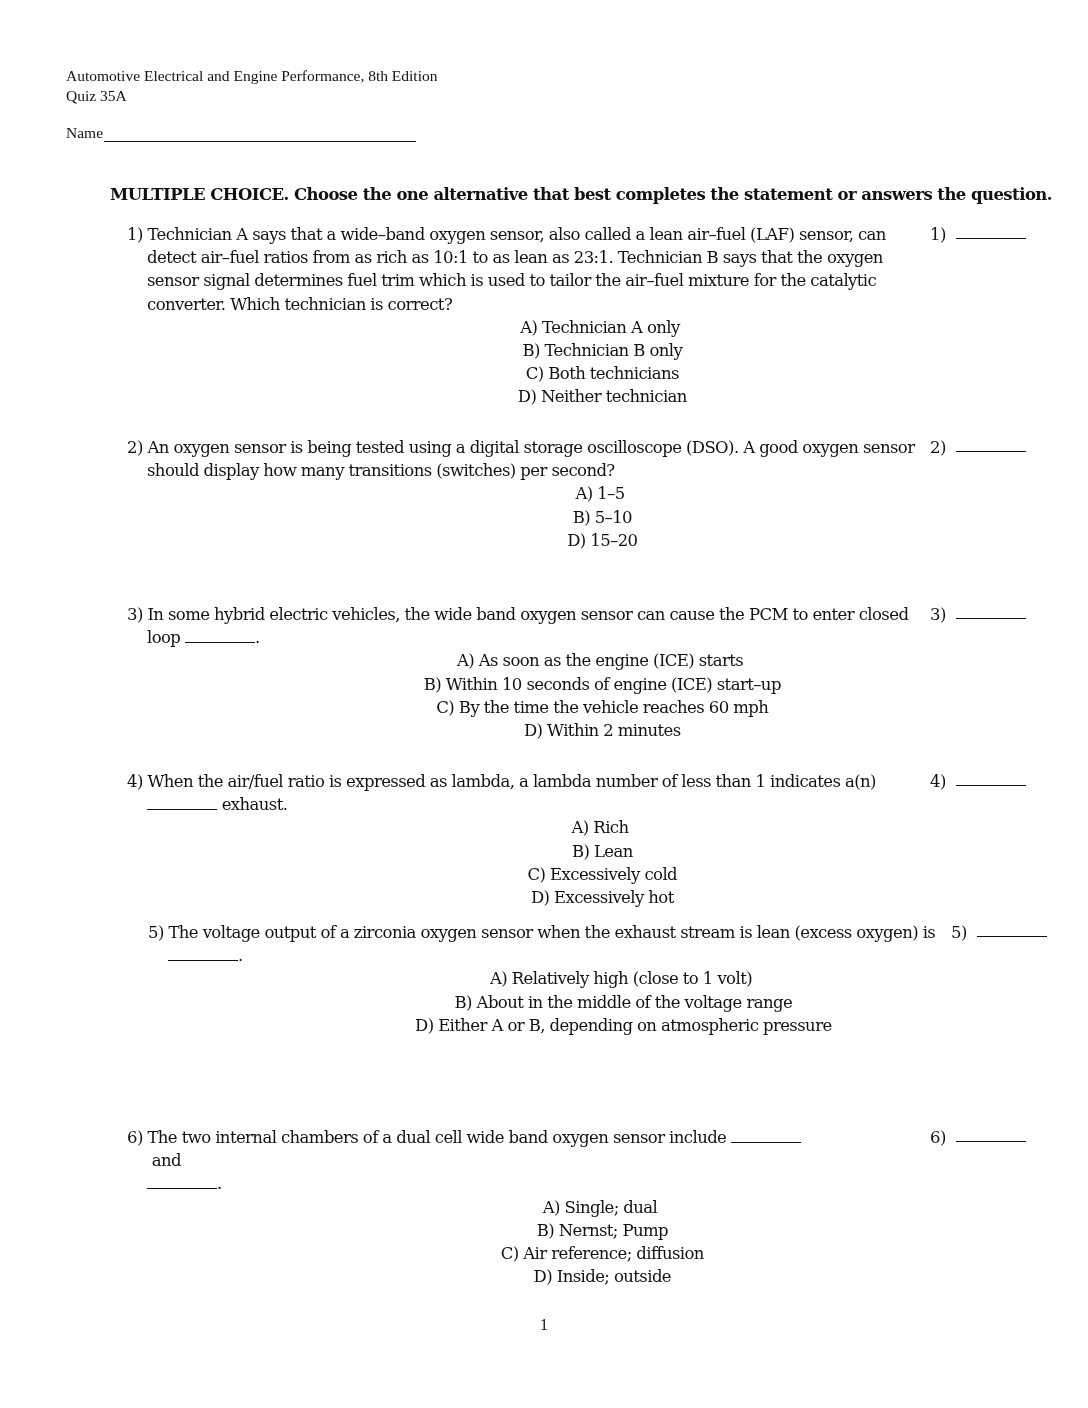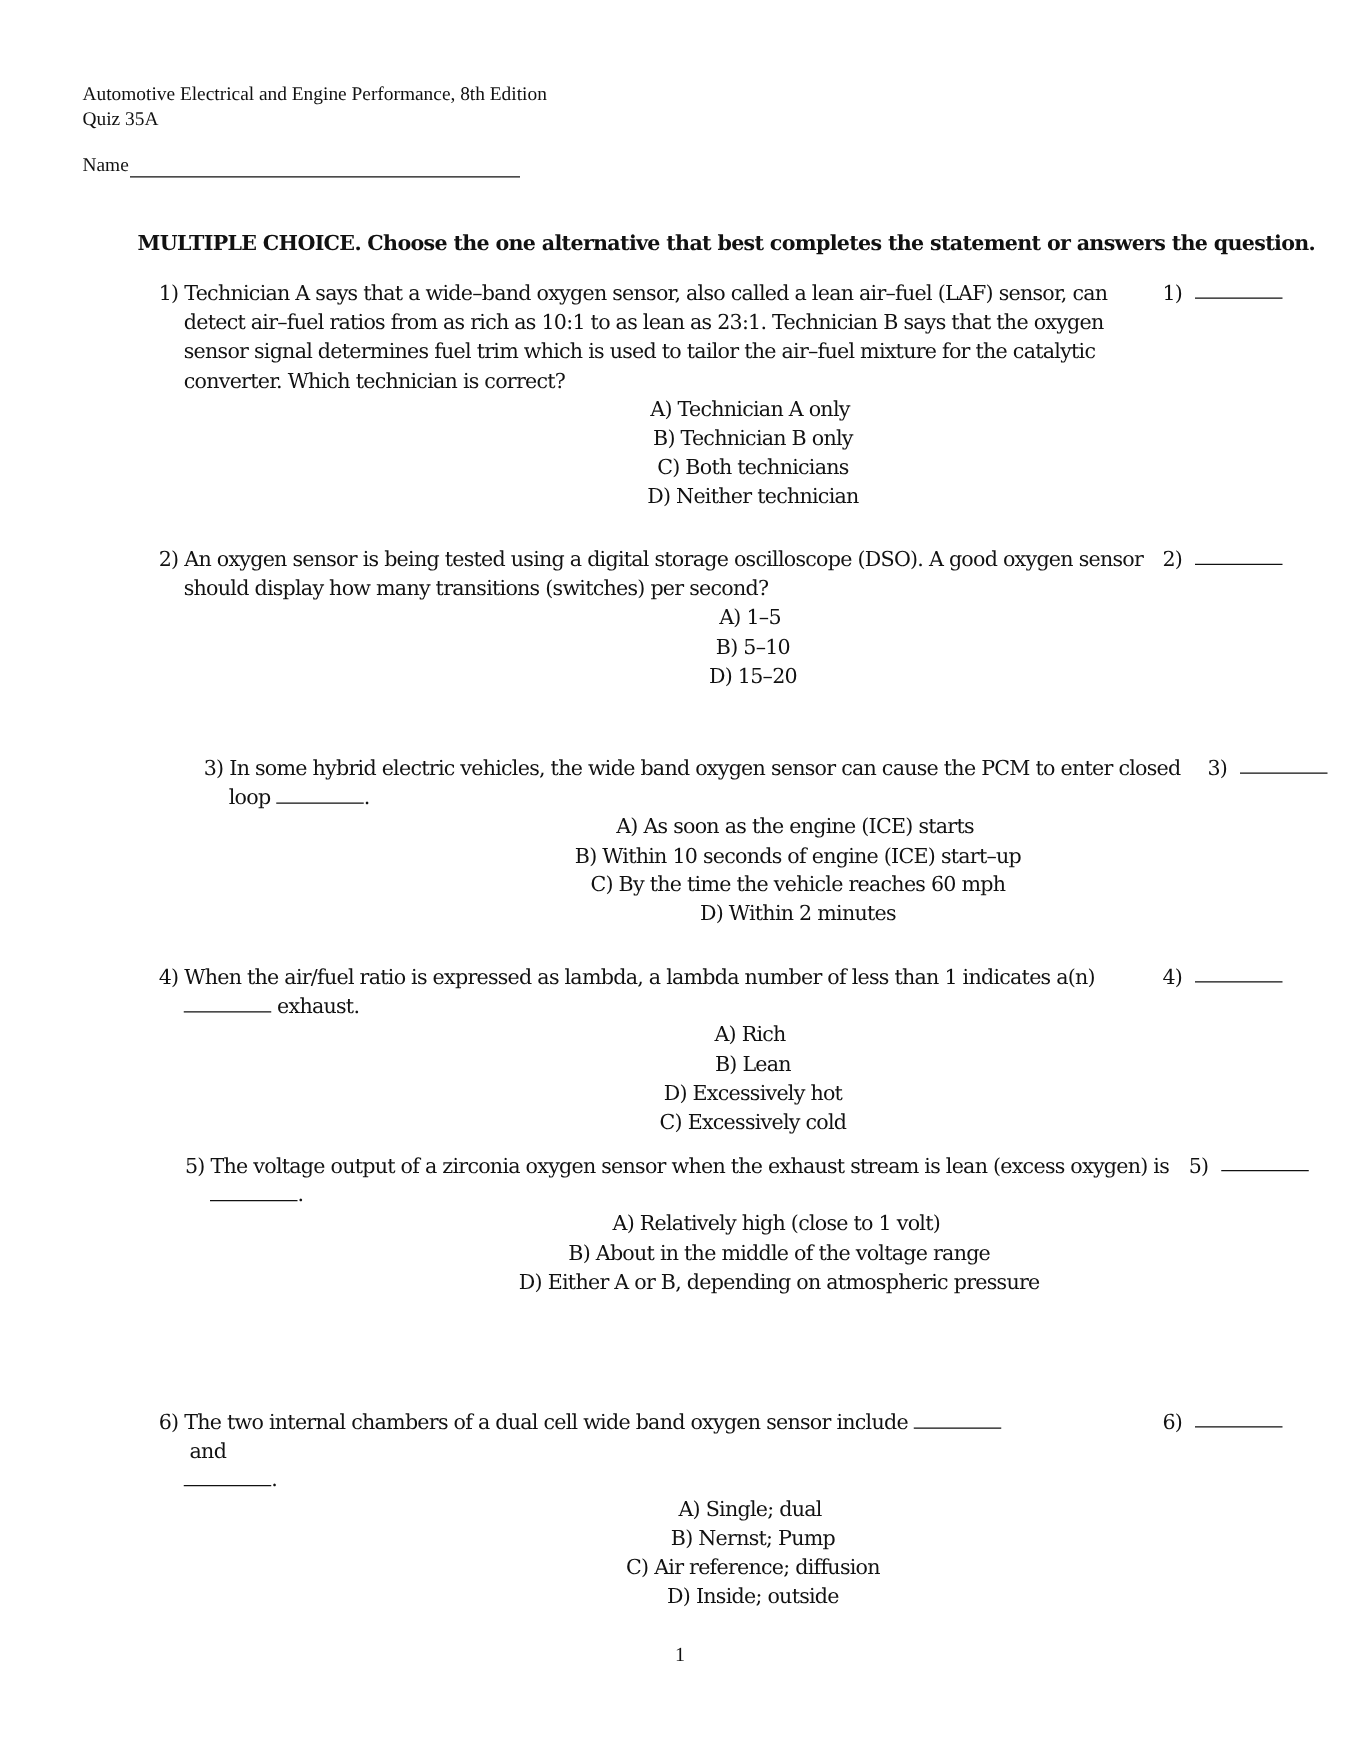--- a/index.html
+++ b/index.html
@@ -55,41 +55,41 @@
   <div class="q-text"><span>2)</span> <span>An oxygen sensor is being tested using a digital storage oscilloscope (DSO). A good oxygen sensor should display how many transitions (switches) per second?</span></div>
   <span class="q-num-right">2)</span>
   <span class="answer-line"></span>
   <div class="options">
     <div class="opt">A) 1–5</div>
     <div class="opt" style="white-space:pre"> B) 5–10</div>
     <div class="opt" style="white-space:pre"> D) 15–20</div>
   </div>
 </div>
 
-<div class="question" style="top:603px;margin-left:36px;">
+<div class="question" style="top:603px;">
   <div class="q-text"><span>3)</span> <span>In some hybrid electric vehicles, the wide band oxygen sensor can cause the PCM to enter closed loop </span><span class="blank"></span><span>.</span></div>
   <span class="q-num-right">3)</span>
   <span class="answer-line"></span>
   <div class="options">
     <div class="opt">A) As soon as the engine (ICE) starts</div>
     <div class="opt" style="white-space:pre"> B) Within 10 seconds of engine (ICE) start–up</div>
     <div class="opt" style="white-space:pre"> C) By the time the vehicle reaches 60 mph</div>
     <div class="opt" style="white-space:pre"> D) Within 2 minutes</div>
   </div>
 </div>
 
 <div class="question" style="top:770px;">
   <div class="q-text"><span>4)</span> <span>When the air/fuel ratio is expressed as lambda, a lambda number of less than 1 indicates a(n) </span><span class="blank"></span><span> exhaust.</span></div>
   <span class="q-num-right">4)</span>
   <span class="answer-line"></span>
   <div class="options">
     <div class="opt">A) Rich</div>
     <div class="opt" style="white-space:pre"> B) Lean</div>
+    <div class="opt" style="white-space:pre"> C) Excessively cold</div>
     <div class="opt" style="white-space:pre"> D) Excessively hot</div>
-    <div class="opt" style="white-space:pre"> C) Excessively cold</div>
   </div>
 </div>
 
 <div class="question" style="top:921px;margin-left:21px;">
   <div class="q-text"><span>5)</span> <span>The voltage output of a zirconia oxygen sensor when the exhaust stream is lean (excess oxygen) is </span><span class="blank"></span><span>.</span></div>
   <span class="q-num-right">5)</span>
   <span class="answer-line"></span>
   <div class="options">
     <div class="opt">A) Relatively high (close to 1 volt)</div>
     <div class="opt" style="white-space:pre"> B) About in the middle of the voltage range</div>

